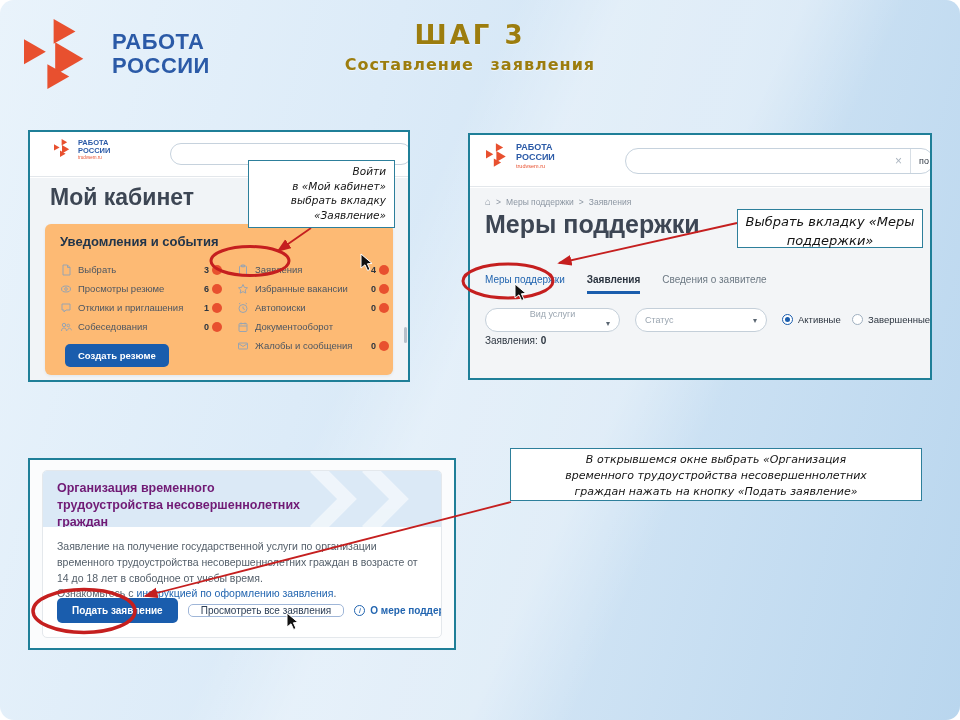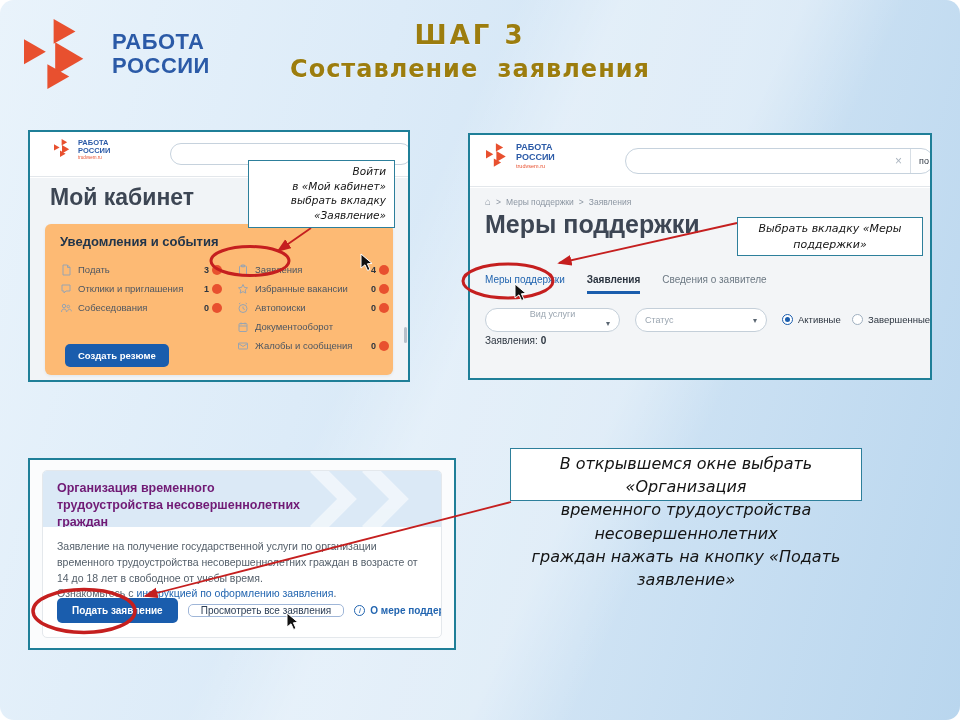--- a/index.html
+++ b/index.html
@@ -9,21 +9,21 @@
       linear-gradient(115deg, rgba(255,255,255,0) 40%, rgba(255,255,255,0.35) 48%, rgba(255,255,255,0.35) 62%, rgba(255,255,255,0) 70%),
       linear-gradient(105deg, #e9f3fb 0%, #dcebf8 35%, #cfe3f4 65%, #b9d6ee 100%);
   }
 
   
   .logo { position:absolute; left:24px; top:18px; display:flex; align-items:center; }
   .logo svg { display:block; }
   .logo-text { margin-left:10px; font-weight:bold; font-size:22px; line-height:1.08; color:#2b5aa7; letter-spacing:0.5px; }
   .title { position:absolute; left:240px; width:460px; top:20px; text-align:center; color:#9c7d0e; font-family:"DejaVu Sans", sans-serif; }
   .title-l1 { font-size:26px; font-weight:bold; letter-spacing:3px; text-shadow:0 1px 0 rgba(255,255,255,0.5); }
-  .title-l2 { font-size:24px; font-weight:bold; margin-top:5px; word-spacing:10px; letter-spacing:1px; text-shadow:0 1px 0 rgba(255,255,255,0.5); }
+  .title-l2 { font-size:16px; font-weight:bold; margin-top:5px; word-spacing:10px; letter-spacing:1px; text-shadow:0 1px 0 rgba(255,255,255,0.5); }
 
   
   .shot { position:absolute; background:#fff; border:2px solid #1f7f98; z-index:1; overflow:hidden; }
 
   
   .mini-logo { position:absolute; display:flex; align-items:flex-start; }
   .mini-logo .mtxt { margin-left:4px; font-weight:bold; color:#2b5aa7; }
   .mini-logo .mdomain { color:#e8502f; font-weight:normal; }
 
   
@@ -97,22 +97,22 @@
   .s3-primary { background:#1a5dad; color:#fff; font-size:10px; font-weight:bold; padding:7px 15px; border-radius:5px; border:none; white-space:nowrap; }
   .s3-outline { background:#fff; color:#2c3e55; font-size:10px; padding:0 12px; border-radius:5px; border:1px solid #9fb6d8; white-space:nowrap; }
   .s3-info { display:flex; align-items:center; gap:5px; color:#2265b0; font-size:10px; font-weight:bold; white-space:nowrap; }
   .info-circ { width:11px; height:11px; border:1px solid #2265b0; border-radius:50%; font-size:8px; font-weight:normal;
                display:flex; align-items:center; justify-content:center; font-style:italic; }
 
   
   .callout { position:absolute; background:#fff; border:1.5px solid #2d7f9b; z-index:4; font-family:"DejaVu Sans", sans-serif;
              font-style:italic; color:#141414; white-space:pre-line; }
   .co1 { left:248px; top:160px; width:147px; height:68px; font-size:10.5px; line-height:1.4; text-align:right; padding:3px 8px; }
-  .co2 { left:737px; top:209px; width:186px; height:39px; font-size:11px; line-height:1.45; text-align:center; padding:3px 6px;margin-top:8px; }
-  .co3 { left:510px; top:448px; width:352px; height:53px; font-size:16px; line-height:1.45; text-align:center; padding:3px 8px; }
+  .co2 { left:737px; top:209px; width:186px; height:39px; font-size:13px; line-height:1.45; text-align:center; padding:3px 6px; }
+  .co3 { left:510px; top:448px; width:412px; height:53px; font-size:11px; line-height:1.45; text-align:center; padding:3px 8px; }
 
   
   .overlay { position:absolute; left:0; top:0; width:960px; height:720px; z-index:3; pointer-events:none; }
   .cursor { position:absolute; z-index:5; pointer-events:none; }
 </style>
 </head>
 <body>
 
 <div class="slide">
 
@@ -163,22 +163,33 @@
         <div class="s1-cardtitle">Уведомления и события</div>
 
         <div class="s1-col left">
           <div class="s1-item">
             <span class="ic">
                 <svg width="12" height="12" viewBox="0 0 12 12" fill="none" stroke="currentColor">
                   <path d="M3 1h4.5L10 3.5V11H3z"></path>
                   <path d="M7.5 1v2.5H10"></path>
                 </svg>
               </span>
-            <span class="lbl">Подать</span>
+            <span class="lbl">Выбрать</span>
             <span class="cnt">3</span>
+              <span class="badge"></span>
+          </div>
+          <div class="s1-item">
+            <span class="ic">
+                <svg width="12" height="12" viewBox="0 0 12 12" fill="none" stroke="currentColor">
+                  <ellipse cx="6" cy="6" rx="4.5" ry="3"></ellipse>
+                  <circle cx="6" cy="6" r="1.3"></circle>
+                </svg>
+              </span>
+            <span class="lbl">Просмотры резюме</span>
+            <span class="cnt">6</span>
               <span class="badge"></span>
           </div>
           <div class="s1-item">
             <span class="ic">
                 <svg width="12" height="12" viewBox="0 0 12 12" fill="none" stroke="currentColor">
                   <path d="M2 2h8v6H6l-2 2V8H2z"></path>
                 </svg>
               </span>
             <span class="lbl">Отклики и приглашения</span>
             <span class="cnt">1</span>

